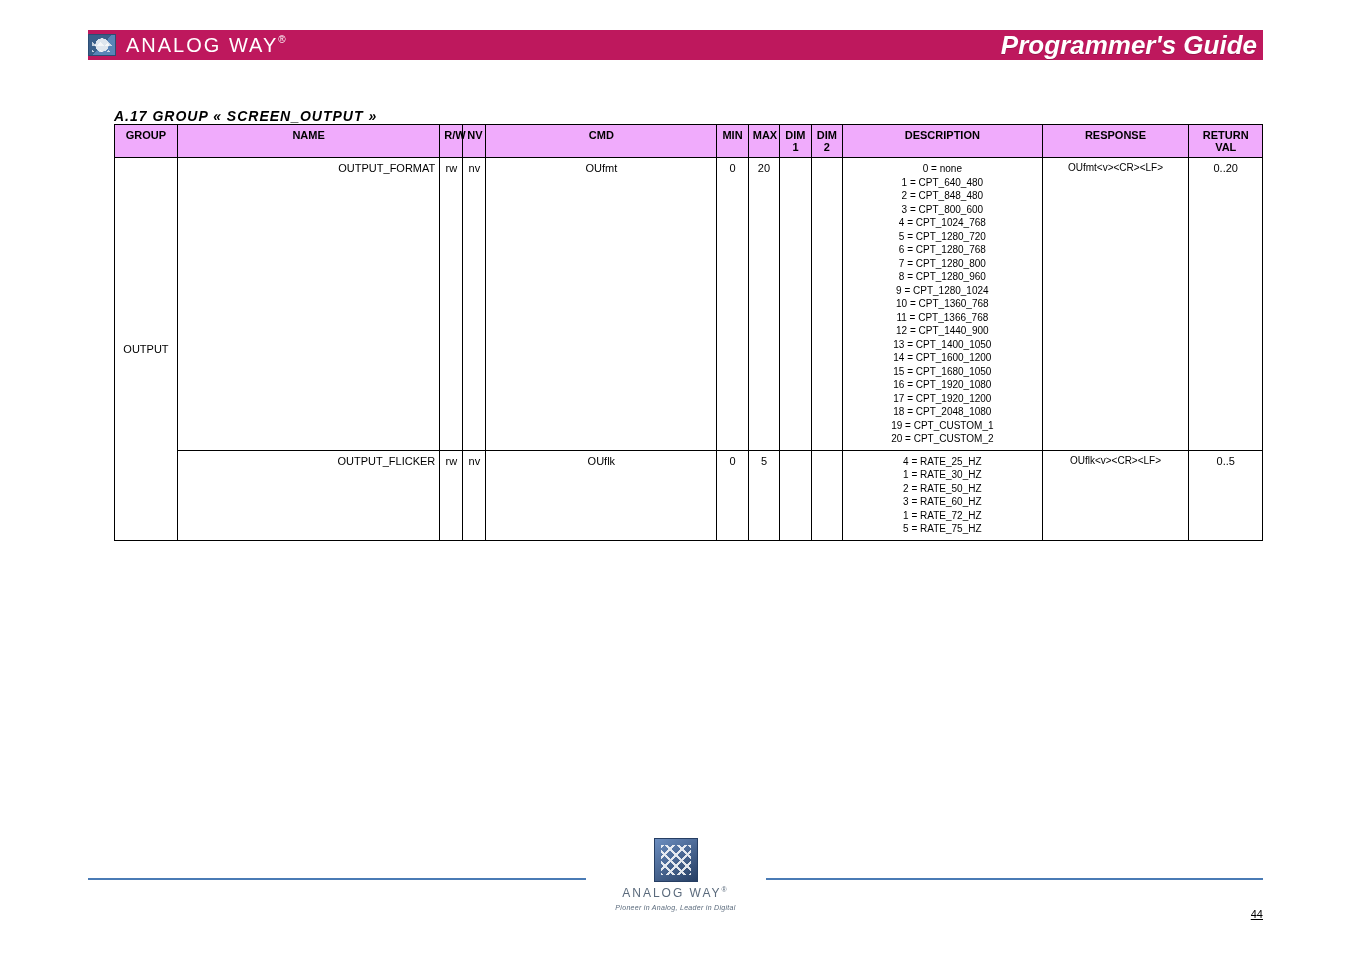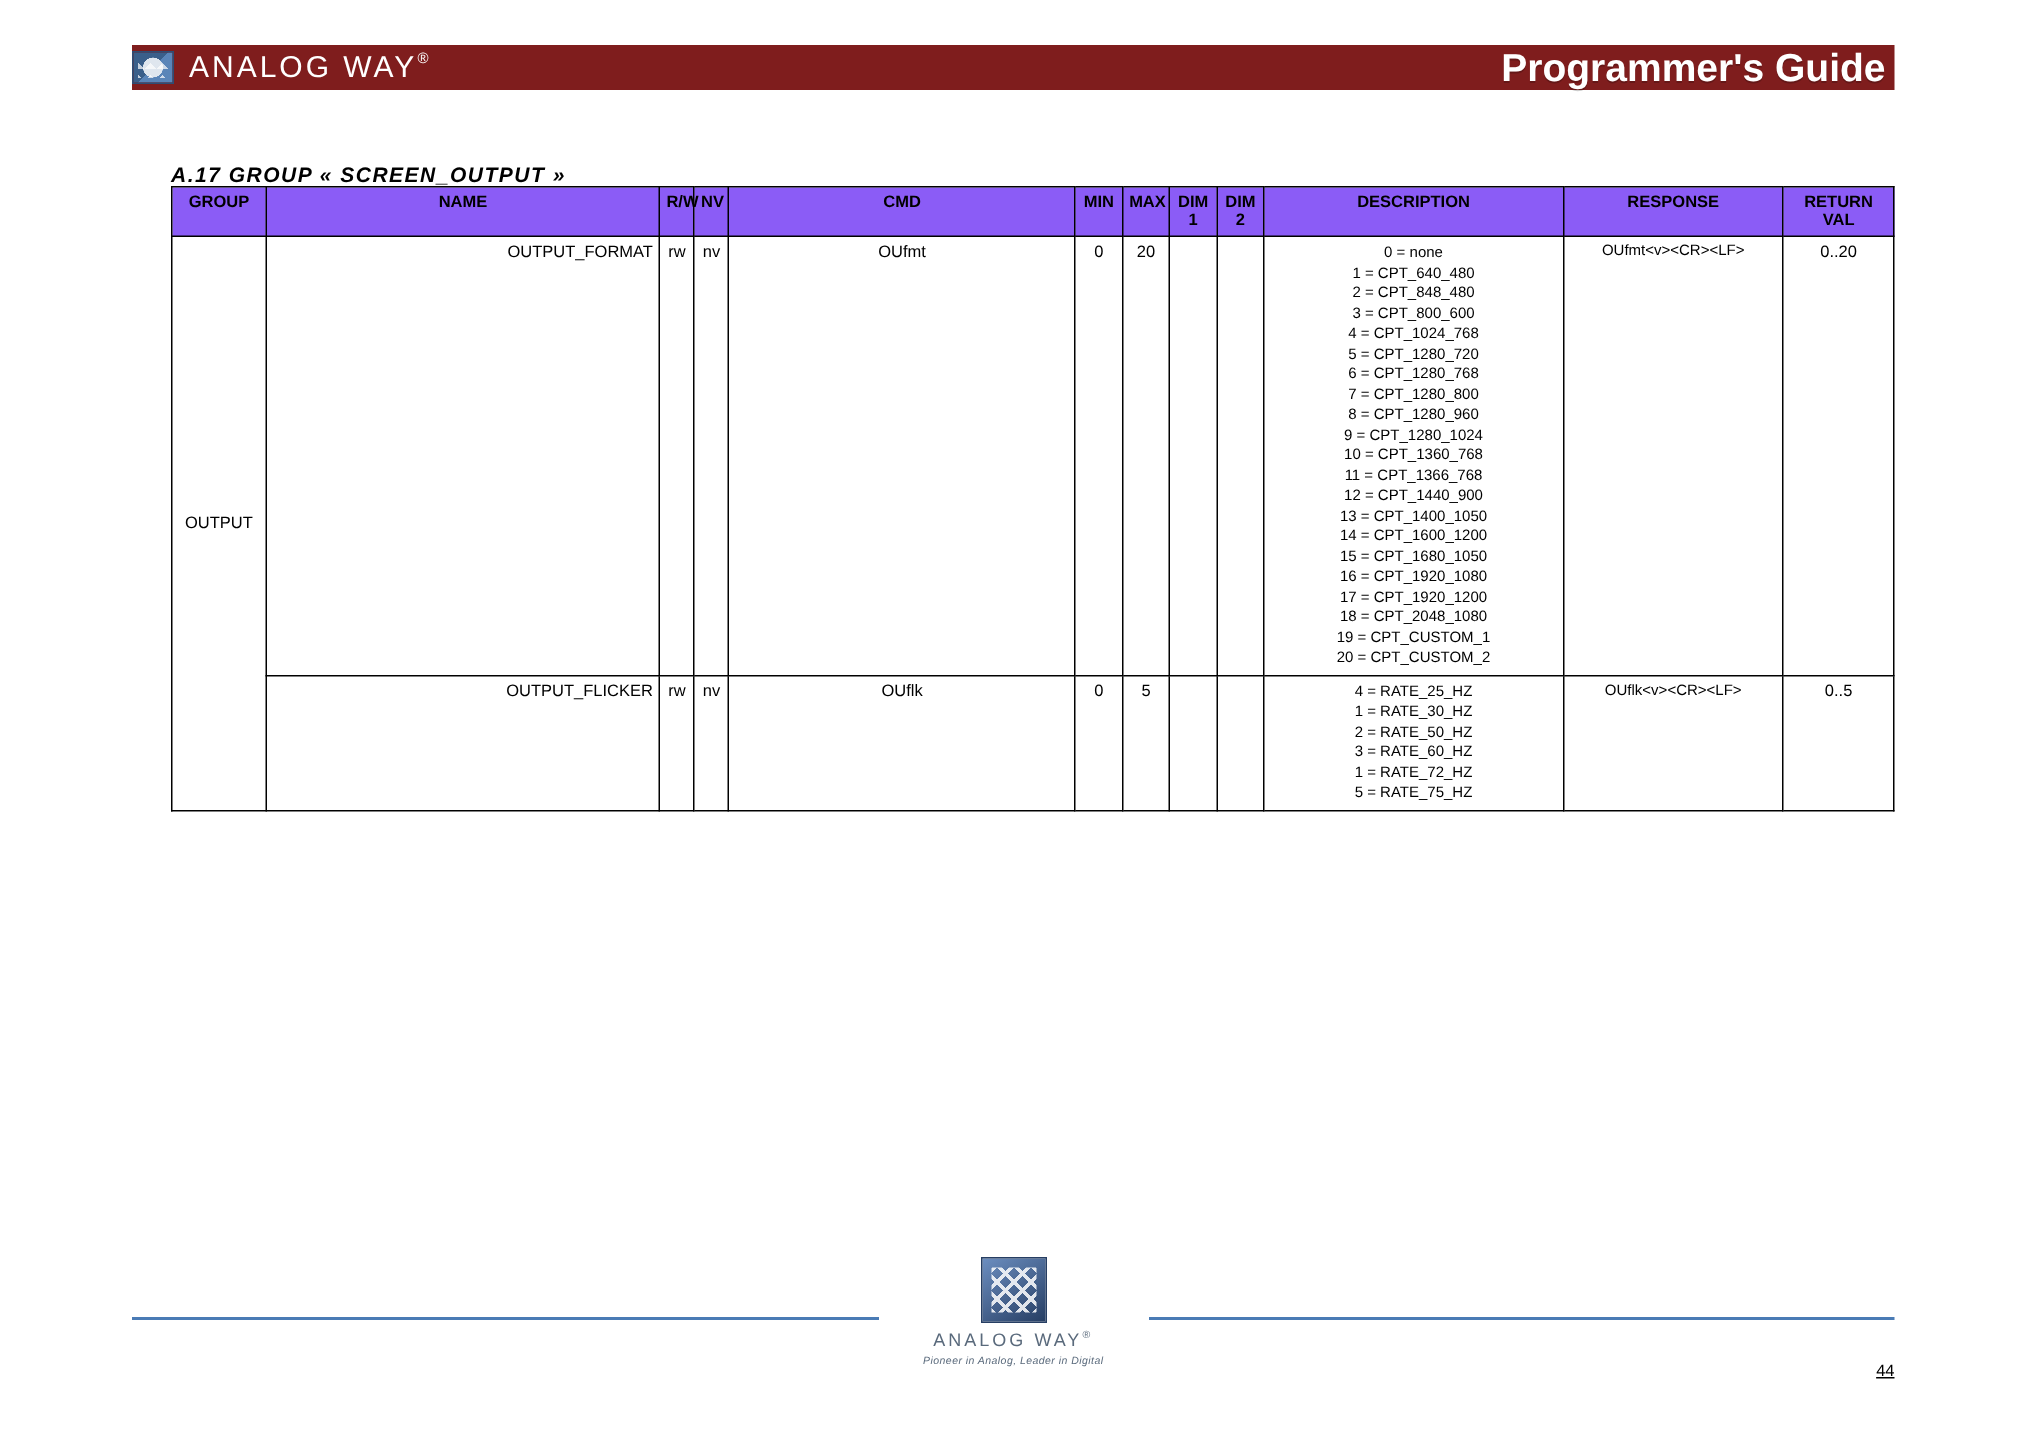--- a/index.html
+++ b/index.html
@@ -2,21 +2,21 @@
 <html><head>
 <meta charset="utf-8">
 <style>
   * { box-sizing: border-box; margin: 0; padding: 0; }
   html, body { width: 1351px; height: 954px; font-family: Arial, Helvetica, sans-serif; background: #fff; color: #000; font-size: 12px; }
   .page-wrap { width: 1351px; height: 954px; position: relative; }
 
   
   .header-bar {
     position: absolute; top: 30px; left: 88px; right: 88px; height: 30px;
-    background: #7f1d1d;
+    background: #be185d;
     display: flex; align-items: center; justify-content: space-between;
     color: #fff; padding: 0 6px 0 0;
   }
   .header-left { display: flex; align-items: center; gap: 10px; }
   .header-logo {
     width: 28px; height: 22px; background:
       radial-gradient(circle at 50% 50%, #dfe6ee 0 40%, transparent 41%) ,
       linear-gradient(135deg,#3a5f8a 0 50%,#5a85b8 50%);
     border:1px solid #2c4d75;
     position:relative;
@@ -25,28 +25,28 @@
     content:"";
     position:absolute; inset:3px;
     background-image:
       linear-gradient(45deg,#fff 25%,transparent 25%),
       linear-gradient(-45deg,#fff 25%,transparent 25%);
     background-size:8px 8px;
     opacity:.7;
   }
   .header-brand { font-size:20px; letter-spacing:2px; font-weight:400; color:#fff; }
   .header-brand sup{ font-size:10px; vertical-align:top; }
-  .header-title { font-size:26px; font-weight:bold; text-shadow:0 1px 0 rgba(0,0,0,.2); }
+  .header-title { font-size:26px; font-weight:bold; font-style:italic; text-shadow:0 1px 0 rgba(0,0,0,.2); }
 
   
   .table-zone { position:absolute; top:108px; left:114px; right:88px; }
   .section-caption { font-size:14px; font-weight:bold; letter-spacing:1px; margin-bottom:0;font-style:italic; }
   table.cmd { width:100%; border-collapse:collapse; table-layout:fixed; font-size:11px; }
   table.cmd th, table.cmd td { border:1px solid #000; padding:4px 4px; vertical-align:top; text-align:center; }
-  table.cmd th { background:#8b5cf6; font-weight:bold; }
+  table.cmd th { background:#f0abfc; font-weight:bold; }
   table.cmd td.left { text-align:right; }
   table.cmd .group-cell { font-weight:normal; text-align:center; vertical-align:middle; }
 
   
   col.c-group   { width:60px; }
   col.c-name    { width:250px; }
   col.c-rw      { width:22px; }
   col.c-nv      { width:22px; }
   col.c-cmd     { width:220px; }
   col.c-min     { width:30px; }

